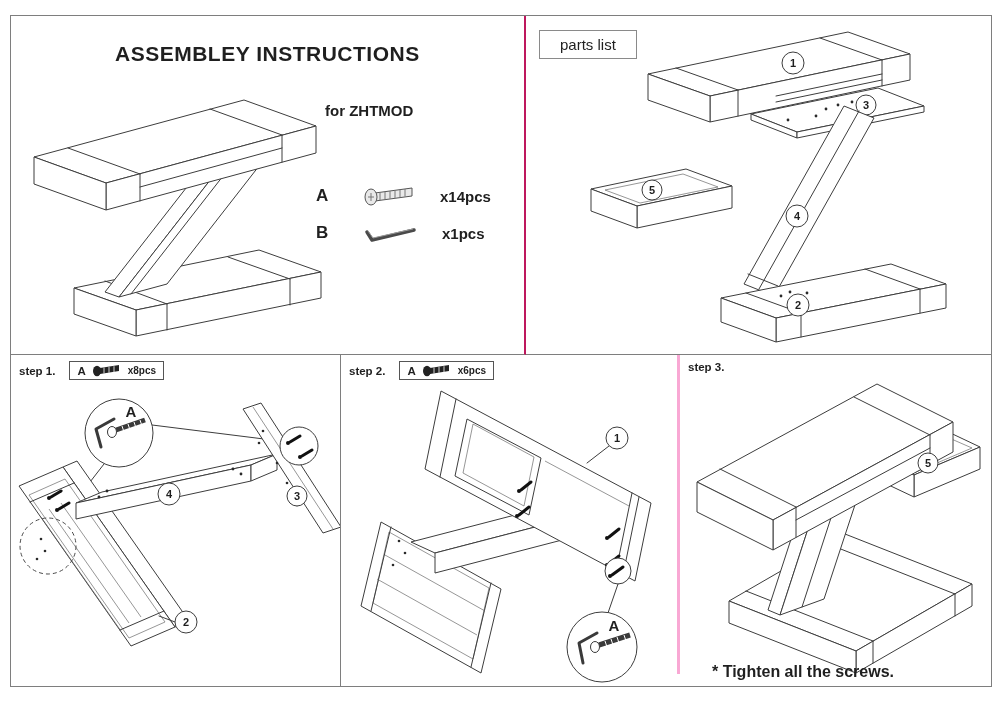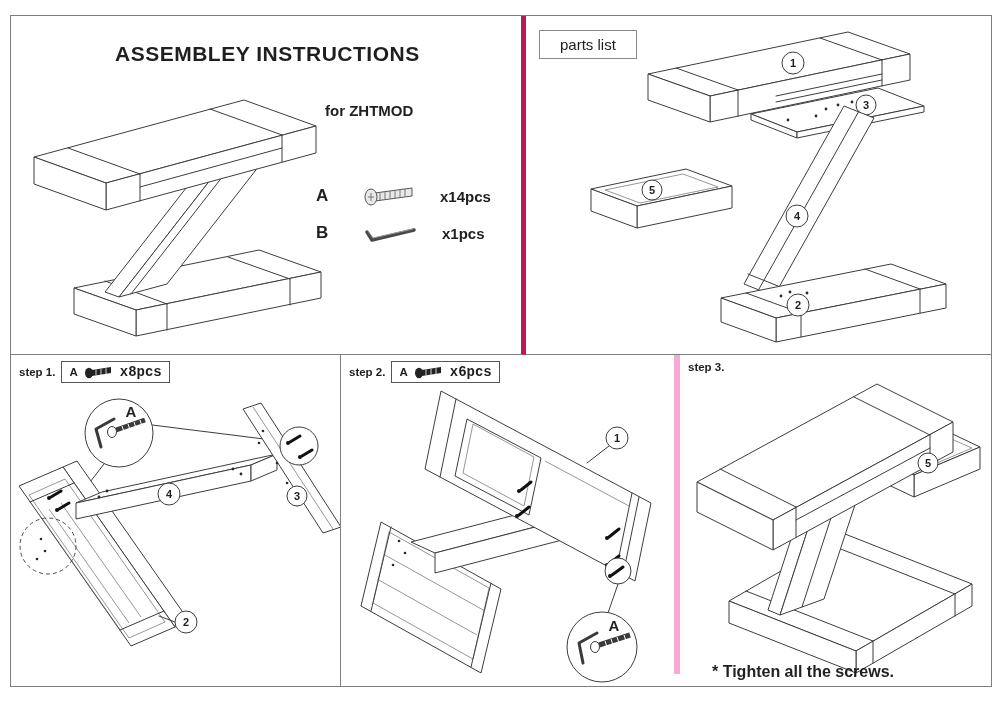--- a/index.html
+++ b/index.html
@@ -1,40 +1,40 @@
 <!DOCTYPE html>
 <html><head>
 <meta charset="utf-8">
 <style>
   html,body{margin:0;padding:0;background:#ffffff;}
   body{width:1000px;height:707px;position:relative;font-family:"Liberation Sans",sans-serif;color:#1f1f1f;overflow:hidden;}
   .sheet{position:absolute;inset:0;background:#fff;}
   .frame{position:absolute;left:10px;top:15px;width:980px;height:670px;border:1px solid #7e7e7e;background:#fff;}
   .cell{position:absolute;box-sizing:border-box;background:#fff;}
-  .cell-tl{left:0;top:0;width:515px;height:339px;border-right:5px solid #be185d;border-bottom:1px solid #7e7e7e;}
+  .cell-tl{left:0;top:0;width:515px;height:339px;border-right:2px solid #be185d;border-bottom:1px solid #7e7e7e;}
   .cell-tr{left:515px;top:0;right:0;height:339px;border-bottom:1px solid #7e7e7e;}
   .cell-s1{left:0;top:339px;width:330px;bottom:0;border-right:1px solid #7e7e7e;}
-  .cell-s2{left:330px;top:339px;width:339px;bottom:12px;border-right:6px solid #f9a8d4;}
+  .cell-s2{left:330px;top:339px;width:339px;bottom:12px;border-right:3px solid #f9a8d4;}
   .cell-s3{left:669px;top:339px;right:0;bottom:0;}
   .title{position:absolute;left:104px;top:12px;font-size:21px;font-weight:700;letter-spacing:.5px;white-space:nowrap;}
   .subtitle{position:absolute;left:314px;top:46px;font-size:15px;font-weight:700;white-space:nowrap;margin-top:40px;}
   .label-box{position:absolute;border:1px solid #8a8a8a;background:#fff;font-size:15px;font-weight:400;padding:5px 20px;white-space:nowrap;}
   .hw-label{left:335px;top:94px;}
   .parts-label{left:13px;top:14px;}
   .hw-row{position:absolute;left:305px;display:flex;align-items:center;height:30px;}
   .hw-row-a{top:165px;}
   .hw-row-b{top:202px;}
   .hw-id{font-size:17px;font-weight:700;width:14px;}
   .hw-icon{margin-left:32px;}
   .hw-qty{margin-left:24px;font-size:15px;font-weight:700;}
-  .step-head{position:absolute;top:6px;left:8px;display:flex;align-items:center;gap:6px;}
+  .step-head{position:absolute;top:6px;left:8px;display:flex;align-items:center;gap:14px;}
   .step-label{font-size:11.5px;font-weight:700;white-space:nowrap;}
   .step-hw-box{display:inline-flex;align-items:center;gap:6px;border:1px solid #555;padding:2px 7px;background:#fff;}
   .step-hw-id{font-size:11.5px;font-weight:700;}
-  .step-hw-qty{font-size:14px;font-weight:700;font-family:Liberation Mono, monospace;}
+  .step-hw-qty{font-size:10px;font-weight:700;}
   .art{position:absolute;}
   .note{position:absolute;left:32px;top:308px;font-size:16px;font-weight:700;white-space:nowrap;}
   
   .f{fill:#ffffff;stroke:#3d3d3d;stroke-width:1;stroke-linejoin:round;}
   .l{fill:none;stroke:#3d3d3d;stroke-width:1;stroke-linecap:round;}
   .thin{fill:none;stroke:#6a6a6a;stroke-width:.7;}
   .dash{fill:none;stroke:#4a4a4a;stroke-width:1;stroke-dasharray:4 3;}
   .num{font-family:"Liberation Sans",sans-serif;font-size:11px;font-weight:700;fill:#1f1f1f;text-anchor:middle;}
   .cap{font-family:"Liberation Sans",sans-serif;font-size:15px;font-weight:700;fill:#1f1f1f;text-anchor:middle;}
   .scr{stroke:#111;stroke-width:3;stroke-linecap:round;}

